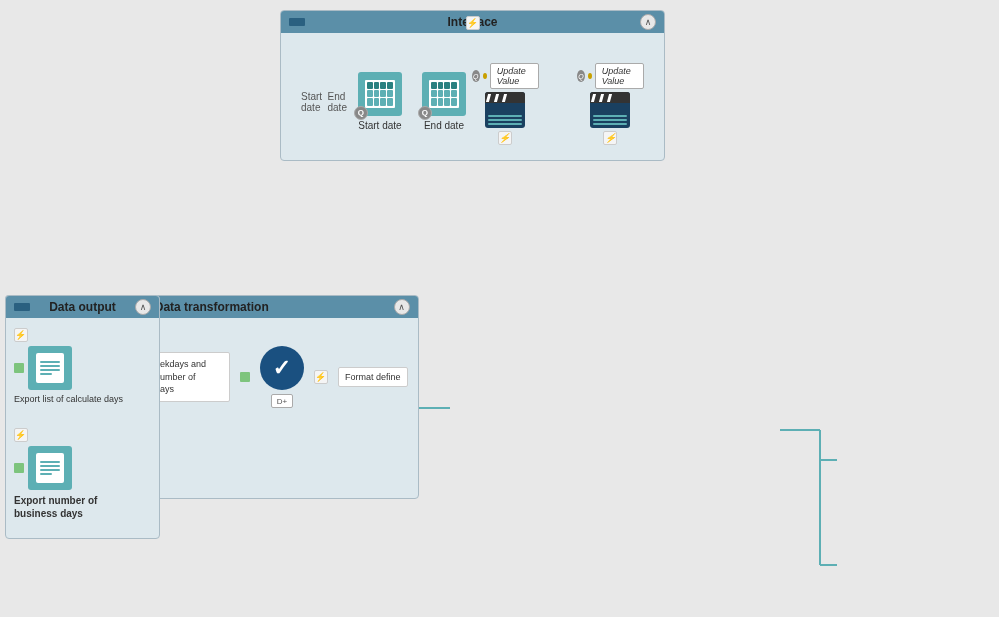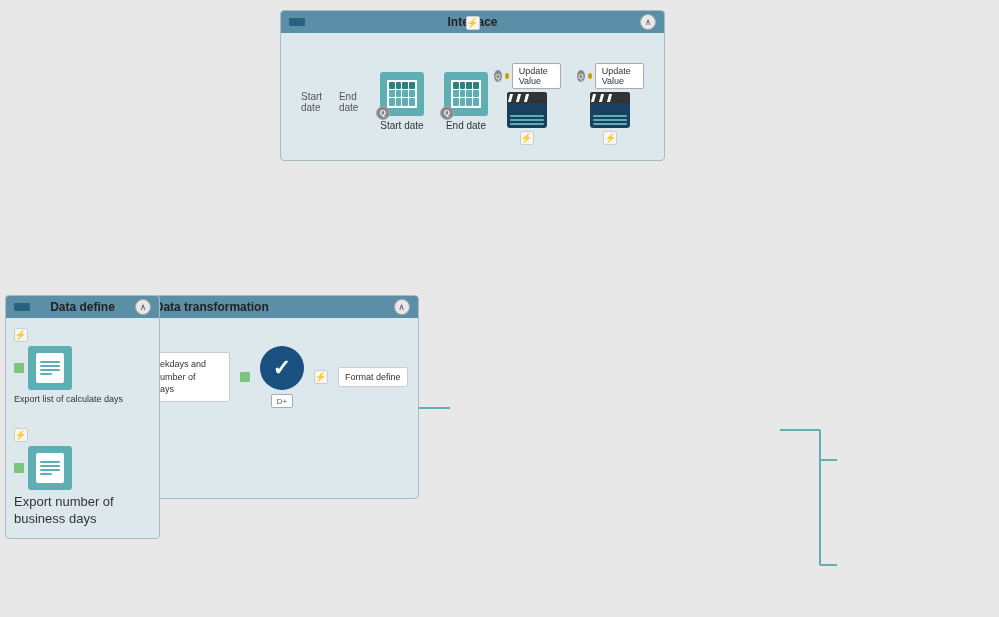--- a/index.html
+++ b/index.html
@@ -249,21 +249,21 @@
               <div class="cal-cell"></div>
               <div class="cal-cell"></div>
               <div class="cal-cell"></div>
             </div>
             <div class="q-badge">Q</div>
           </div>
           <span style="font-size:10px; color:#333;">End date</span>
         </div>
       </div>
 
-      <div style="display:flex; justify-content:center; width:100%; gap:16px;">
+      <div style="display:flex; justify-content:center; width:100%; gap:38px;font-style:italic;">
 
         <div style="display:flex; flex-direction:column; align-items:center; gap:3px;">
           <div style="display:flex; align-items:center; gap:3px;">
             <div style="width:12px; height:12px; background:#888; border-radius:50%; display:flex; align-items:center; justify-content:center; color:white; font-size:7px;">Q</div>
             <div style="width:6px; height:6px; background:#c8a000; border-radius:50%;"></div>
             <div class="update-value-btn">
               <span>Update Value</span>
             </div>
           </div>
 
@@ -455,21 +455,21 @@
             <span>Format define</span>
           </div>
 
         </div>
       </div>
     </div>
 
     <div class="panel" style="width:155px; flex-shrink:0;">
       <div class="header-bar">
         <div class="header-icon-rect"></div>
-        <span class="header-bar-title">Data define</span>
+        <span class="header-bar-title">Data output</span>
         <div class="chevron-up">∧</div>
       </div>
       <div style="padding:10px 8px; display:flex; flex-direction:column; gap:12px; min-height:220px;">
 
         <div style="display:flex; flex-direction:column; align-items:flex-start; gap:4px;">
 
           <div class="bolt-icon">⚡</div>
           <div style="display:flex; align-items:center; gap:4px;">
 
             <div style="width:10px; height:10px; background:#7dc47d; border-radius:1px;"></div>
@@ -495,21 +495,21 @@
 
             <div style="width:44px; height:44px; background:#5dafb4; border-radius:3px; display:flex; align-items:center; justify-content:center;">
               <div style="width:28px; height:30px; background:white; border-radius:2px; display:flex; flex-direction:column; justify-content:center; gap:2px; padding:4px;">
                 <div style="height:2px; background:#5dafb4; border-radius:1px;"></div>
                 <div style="height:2px; background:#5dafb4; border-radius:1px;"></div>
                 <div style="height:2px; background:#5dafb4; border-radius:1px;"></div>
                 <div style="height:2px; background:#5dafb4; border-radius:1px; width:60%;"></div>
               </div>
             </div>
           </div>
-          <span style="font-size:13px; color:#333; line-height:1.3; max-width:110px;">Export number of business days</span>
+          <span style="font-size:10px; color:#333; line-height:1.3; max-width:110px;font-weight:bold;">Export number of business days</span>
         </div>
 
       </div>
     </div>
 
   </div>
 
 </div>
 
 </body></html>

